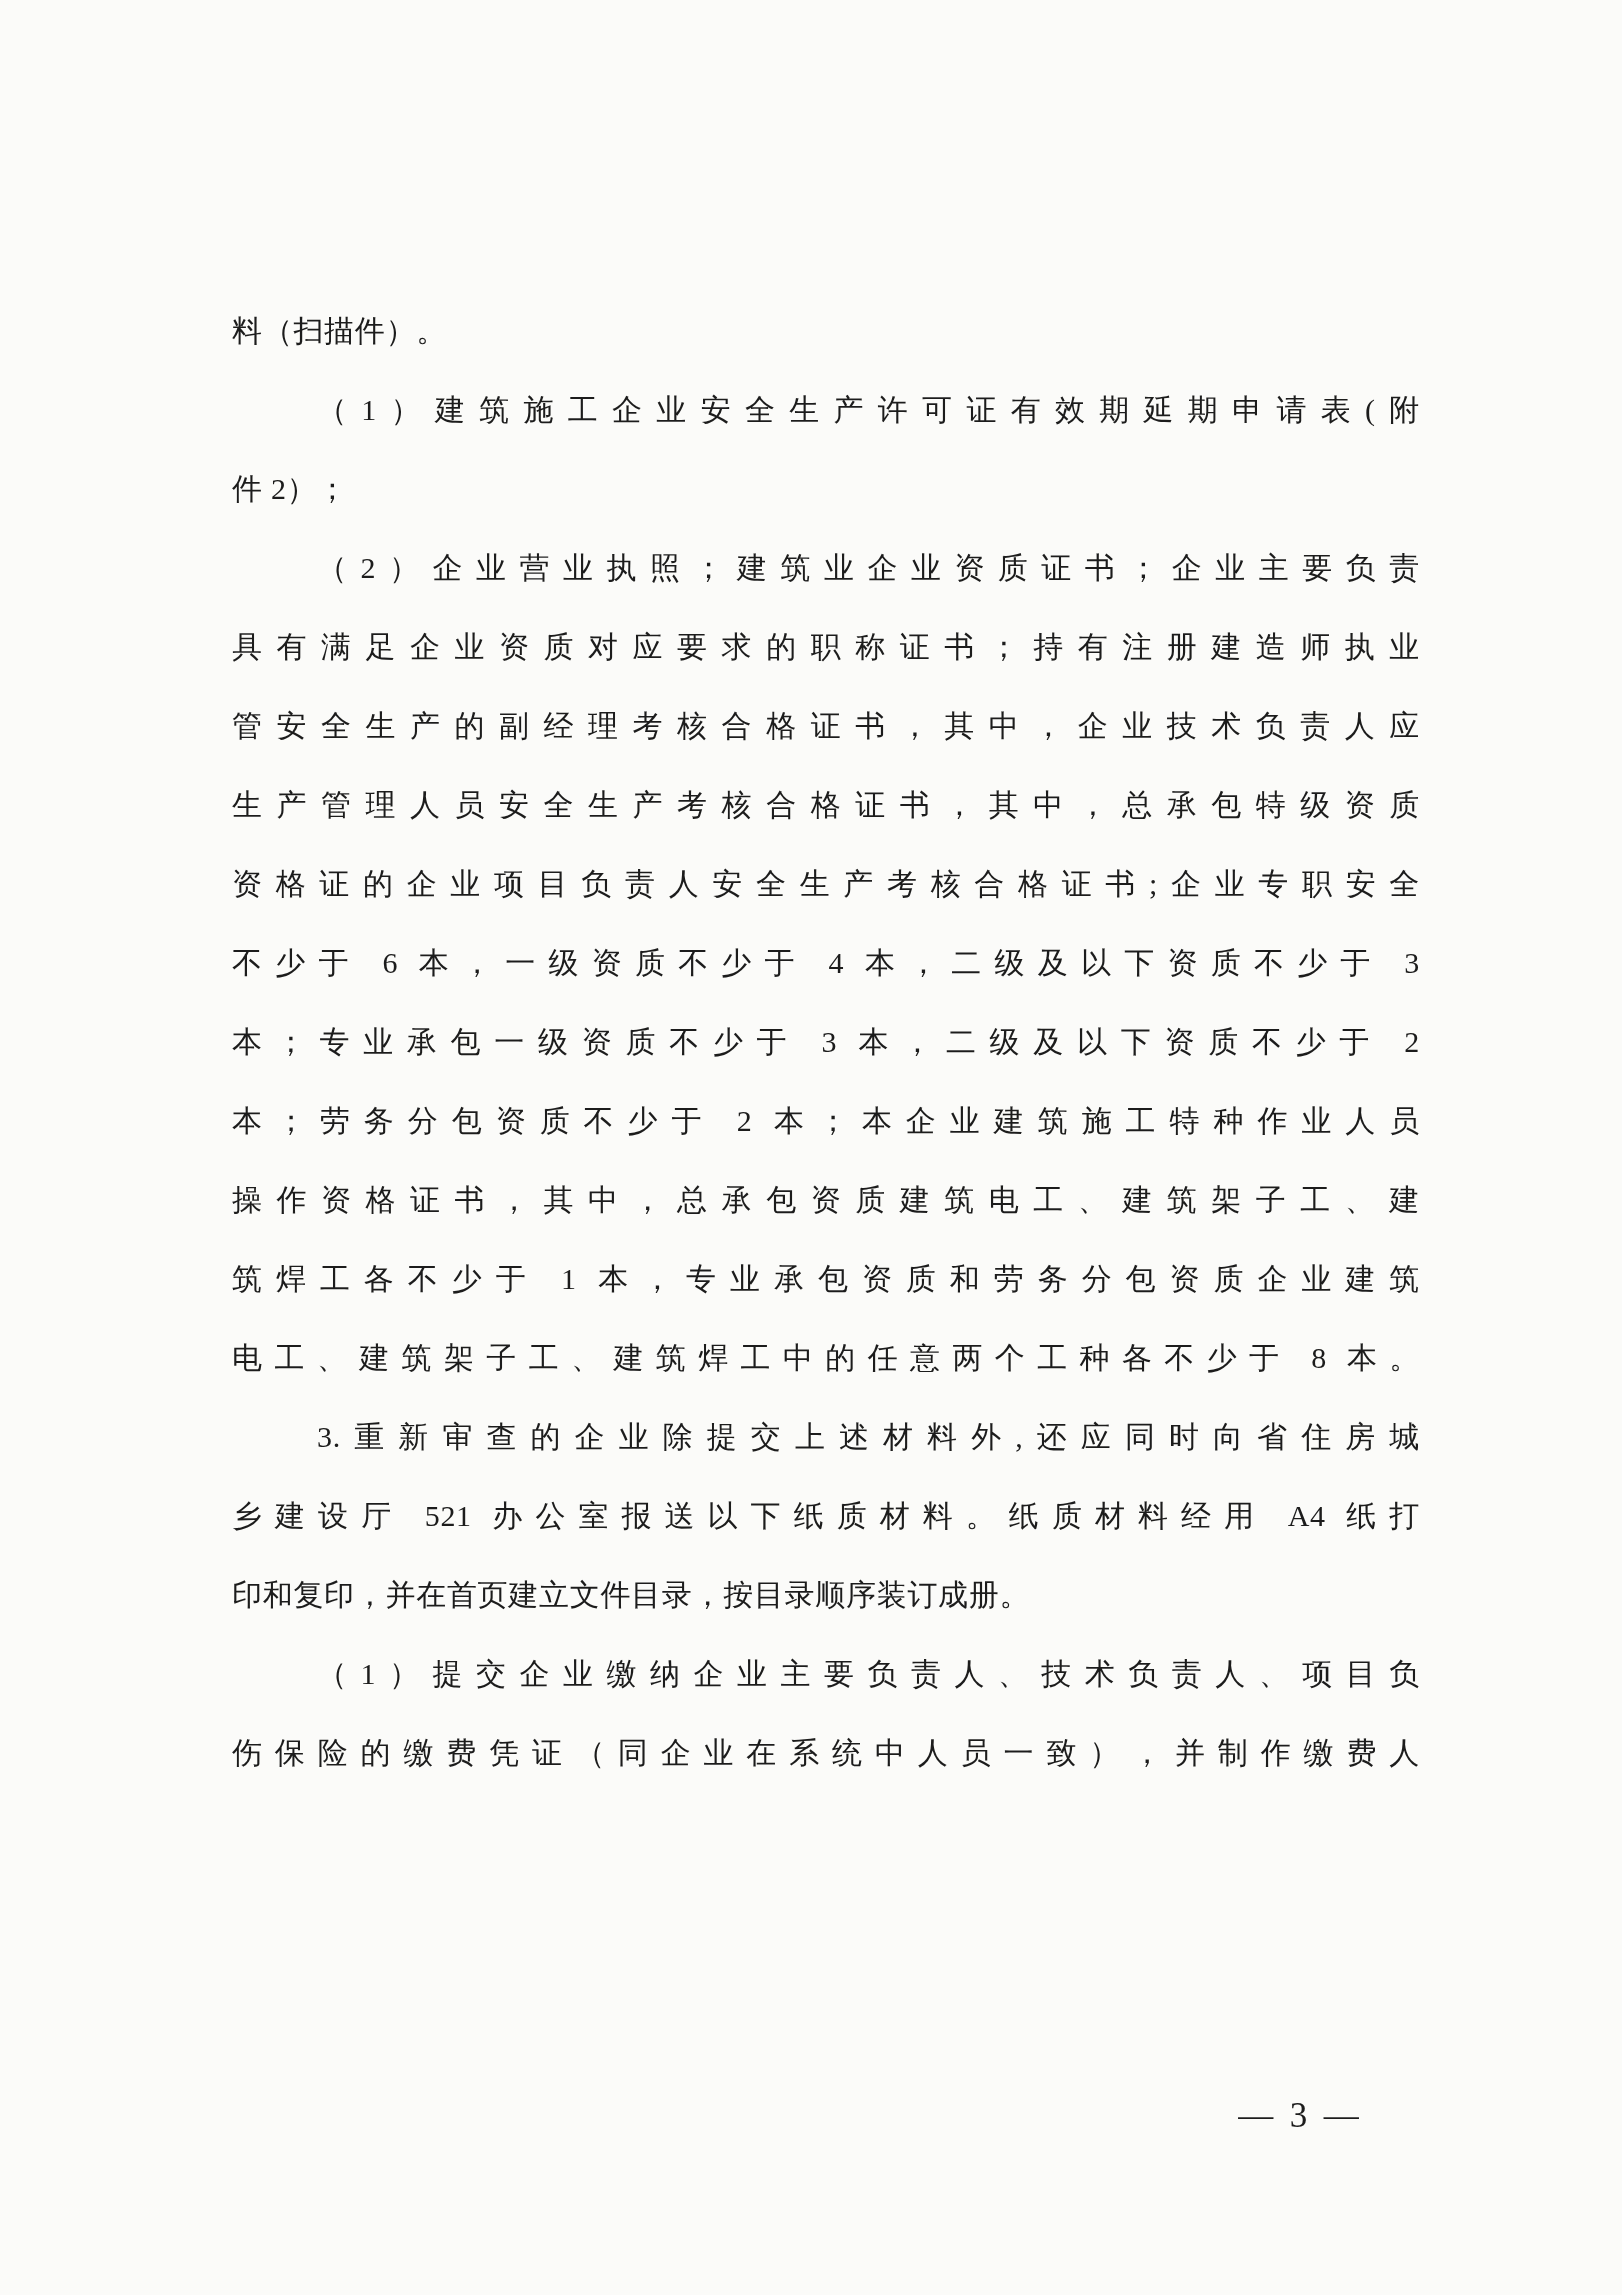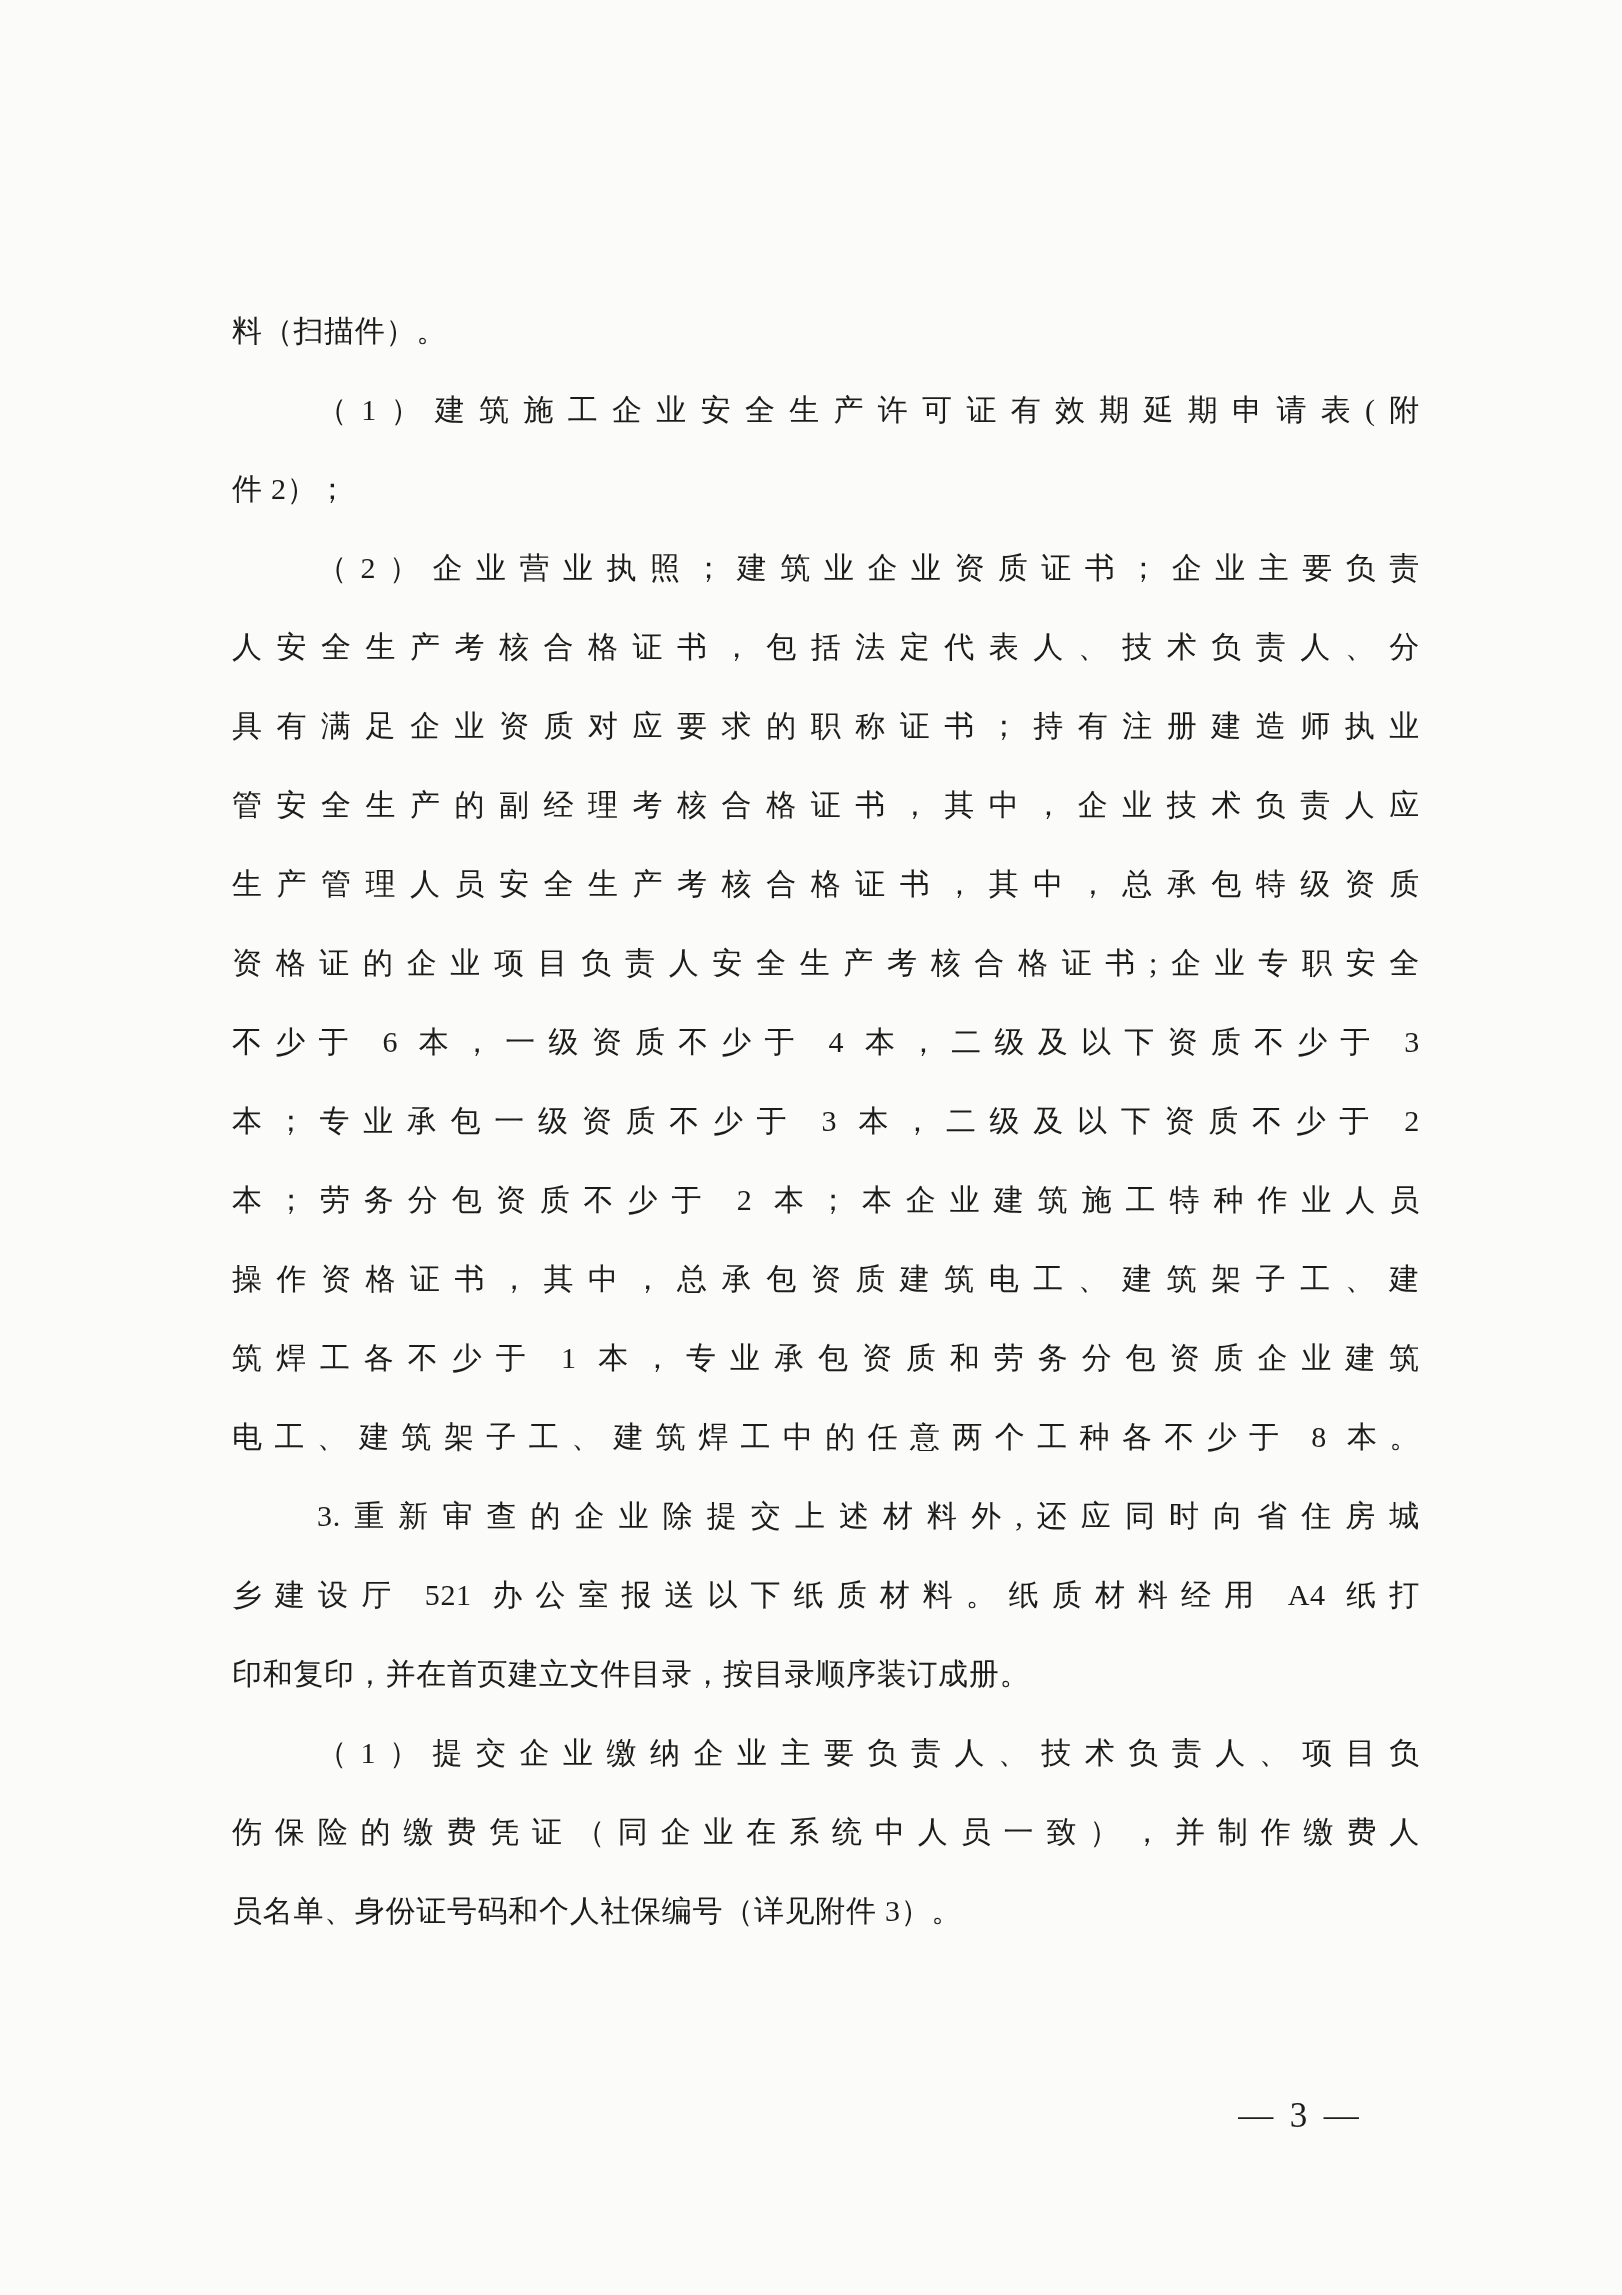--- a/index.html
+++ b/index.html
@@ -53,34 +53,32 @@
 </style>
 </head>
 <body>
 
 <div class="page">
   <div class="text-block">
     <div class="line">料（扫描件）。</div>
     <div class="line j indent">（1）建筑施工企业安全生产许可证有效期延期申请表(附</div>
     <div class="line">件 2）；</div>
     <div class="line j indent">（2）企业营业执照；建筑业企业资质证书；企业主要负责</div>
-    <div class="line j">人安全生产考核合格证书，包括法定代表人、技术负责人、分</div>
     <div class="line j">具有满足企业资质对应要求的职称证书；持有注册建造师执业</div>
     <div class="line j">管安全生产的副经理考核合格证书，其中，企业技术负责人应</div>
     <div class="line j">生产管理人员安全生产考核合格证书，其中，总承包特级资质</div>
     <div class="line j">资格证的企业项目负责人安全生产考核合格证书;企业专职安全</div>
     <div class="line j">不少于 6 本，一级资质不少于 4 本，二级及以下资质不少于 3</div>
     <div class="line j">本；专业承包一级资质不少于 3 本，二级及以下资质不少于 2</div>
     <div class="line j">本；劳务分包资质不少于 2 本；本企业建筑施工特种作业人员</div>
     <div class="line j">操作资格证书，其中，总承包资质建筑电工、建筑架子工、建</div>
     <div class="line j">筑焊工各不少于 1 本，专业承包资质和劳务分包资质企业建筑</div>
     <div class="line j">电工、建筑架子工、建筑焊工中的任意两个工种各不少于 8 本。</div>
     <div class="line j indent">3.重新审查的企业除提交上述材料外,还应同时向省住房城</div>
     <div class="line j">乡建设厅 521 办公室报送以下纸质材料。纸质材料经用 A4 纸打</div>
     <div class="line">印和复印，并在首页建立文件目录，按目录顺序装订成册。</div>
     <div class="line j indent">（1）提交企业缴纳企业主要负责人、技术负责人、项目负</div>
     <div class="line j">伤保险的缴费凭证（同企业在系统中人员一致），并制作缴费人</div>
-    <div class="line">员名单、身份证号码和个人社保编号（详见附件 3）。</div>
   </div>
 
   <div class="footer-page-number">— 3 —</div>
 </div>
 
 
 </body></html>

